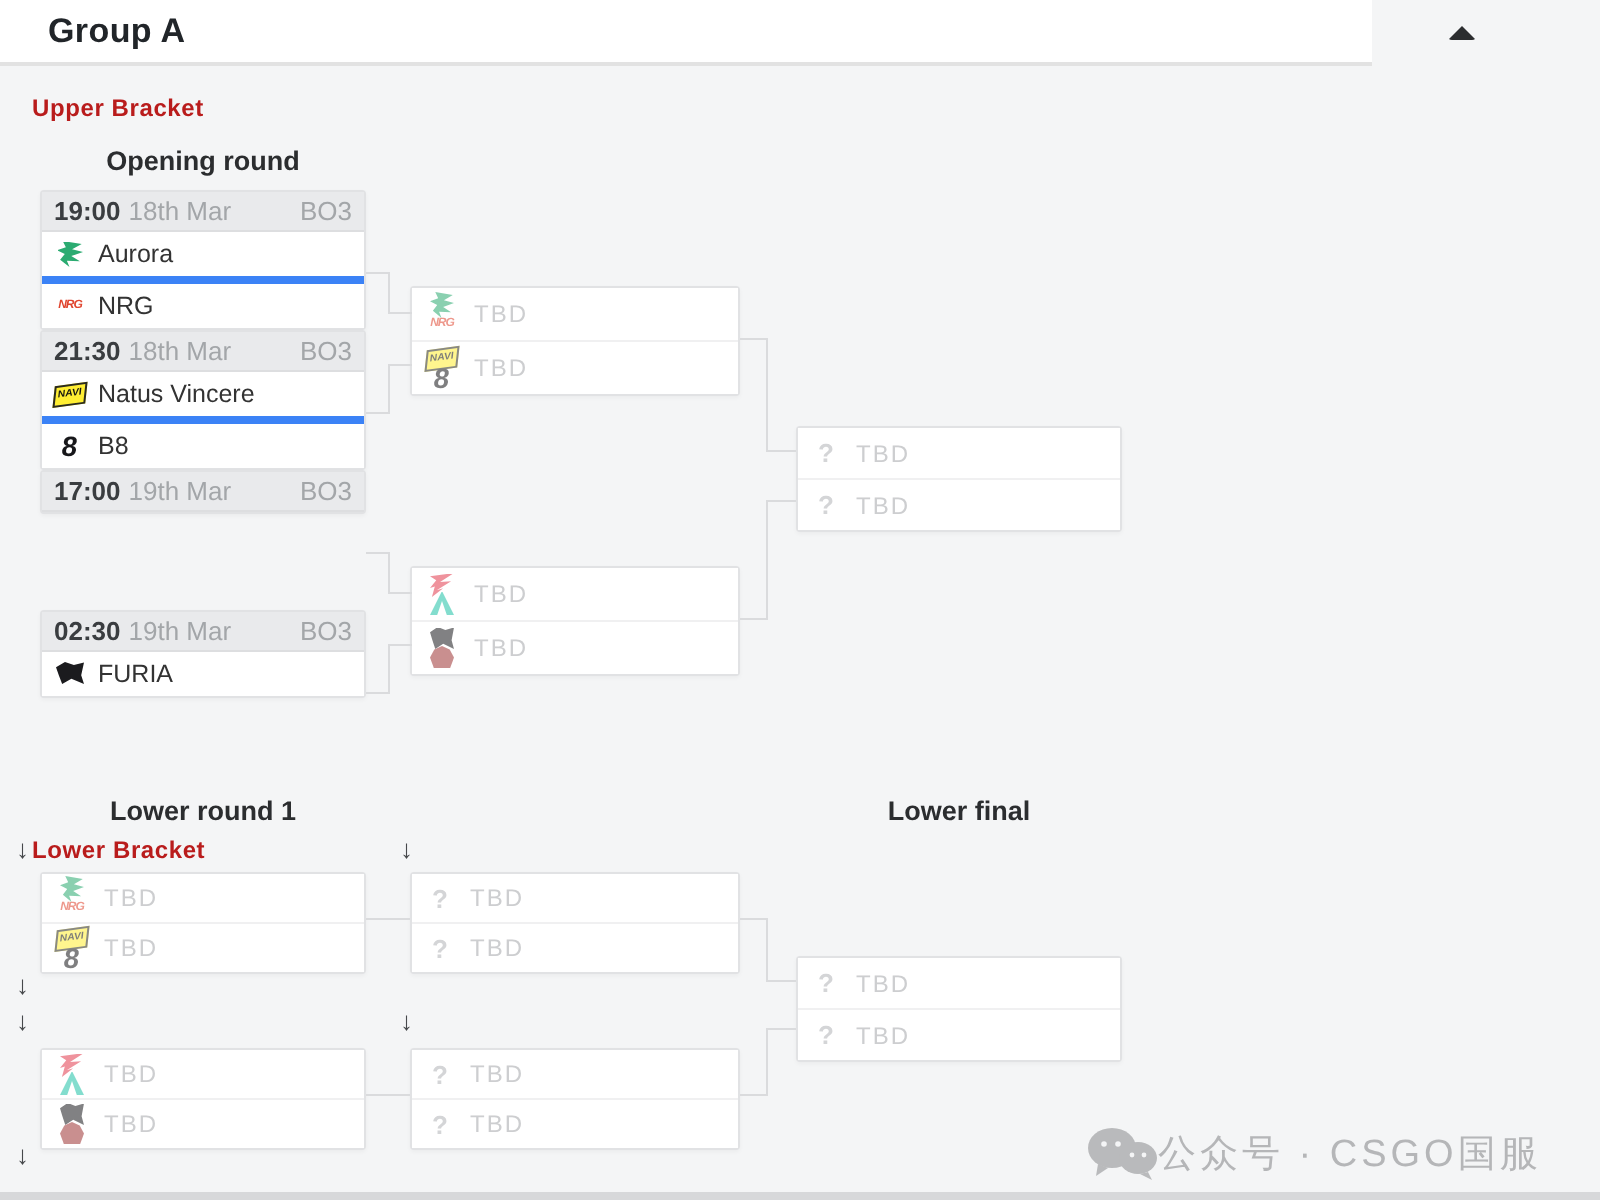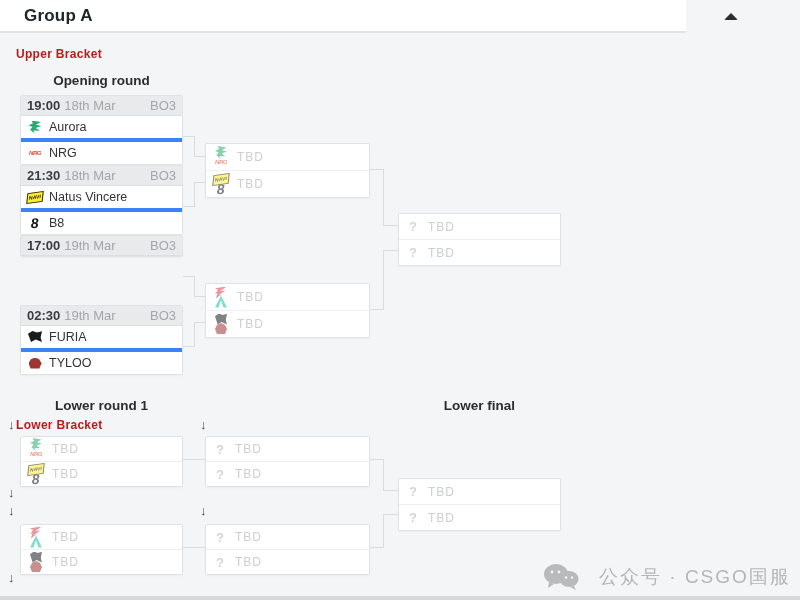--- a/index.html
+++ b/index.html
@@ -47,21 +47,21 @@
   [data-logo="tyloo"]::before{content:"";width:13px;height:11px;background:var(--tyloo,#9e3434);
     clip-path:polygon(50% 0,82% 16%,100% 52%,84% 100%,16% 100%,0 52%,18% 16%);}
   [data-logo="question"]::before{content:"?";font-weight:700;font-size:13px;line-height:1;color:#d4d5d7;}
 
   
   .line{background:var(--connector,#dadbdd);}
   .drop-arrow{font-size:13px;font-weight:700;color:#46484b;line-height:13px;}
   .drop-arrow::before{content:"\2193";}
 
   
-  .watermark{display:flex;align-items:center;gap:20px;color:var(--watermark,#b5b6b8);}
+  .watermark{display:flex;align-items:center;gap:0;color:var(--watermark,#b5b6b8);}
   .watermark-text{font-size:19px;letter-spacing:2px;}
 
   .bottom-strip{left:0;top:596px;width:800px;height:4px;background:#d7d8da;}
 </style>
 </head>
 <body>
 
 <div id="app">
 
   <div class="abs topbar">
@@ -114,24 +114,20 @@
 
   <div class="abs card" style="left:20px;top:305px;width:163px;">
     <div class="m-head">
       <span class="m-time">02:30</span>
       <span class="m-date">19th Mar</span>
       <span class="m-format">BO3</span>
     </div>
     <div class="team-row">
       <span class="logo" data-logo="furia"></span>
       <span class="team-name">FURIA</span>
-    </div>
-    <div class="team-row">
-      <span class="logo" data-logo="tyloo"></span>
-      <span class="team-name">TYLOO</span>
     </div>
   </div>
 
   <div class="abs card" style="left:205px;top:143px;width:165px;">
     <div class="slot-row" style="height:26px;">
       <span class="logo-stack">
         <span class="logo mini" data-logo="falcons"></span>
         <span class="logo mini" data-logo="nrg"></span>
       </span>
       <span class="tbd">TBD</span>

